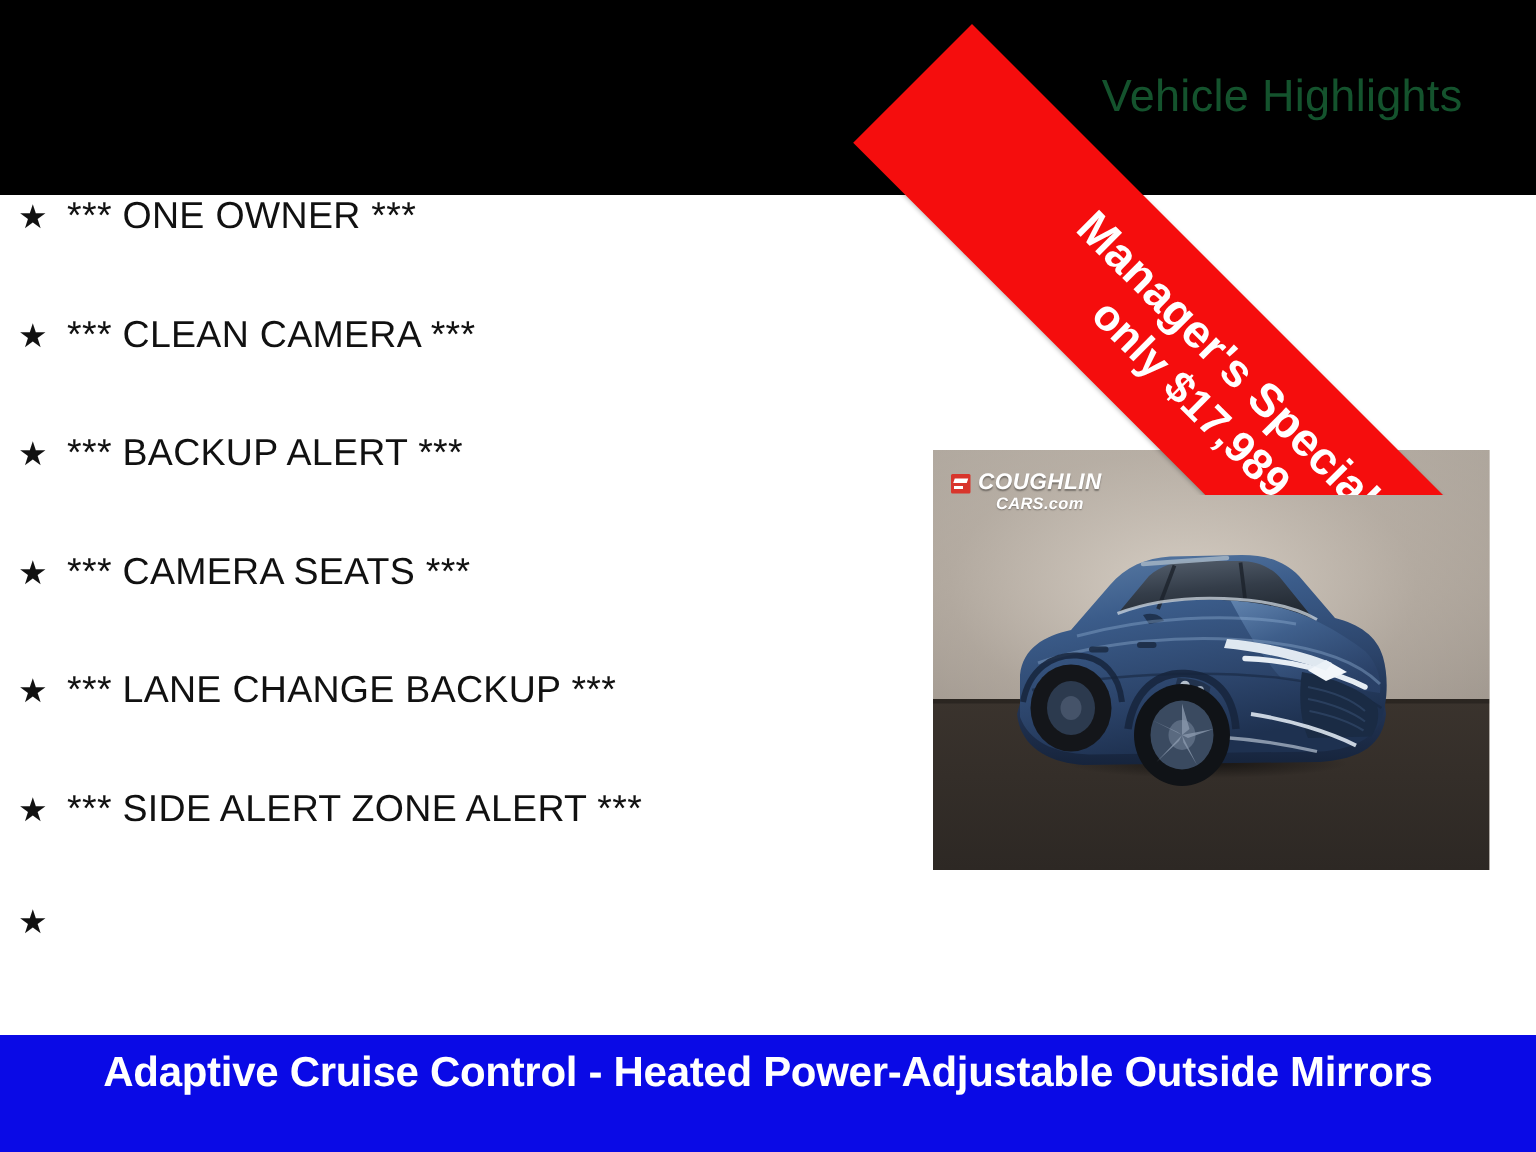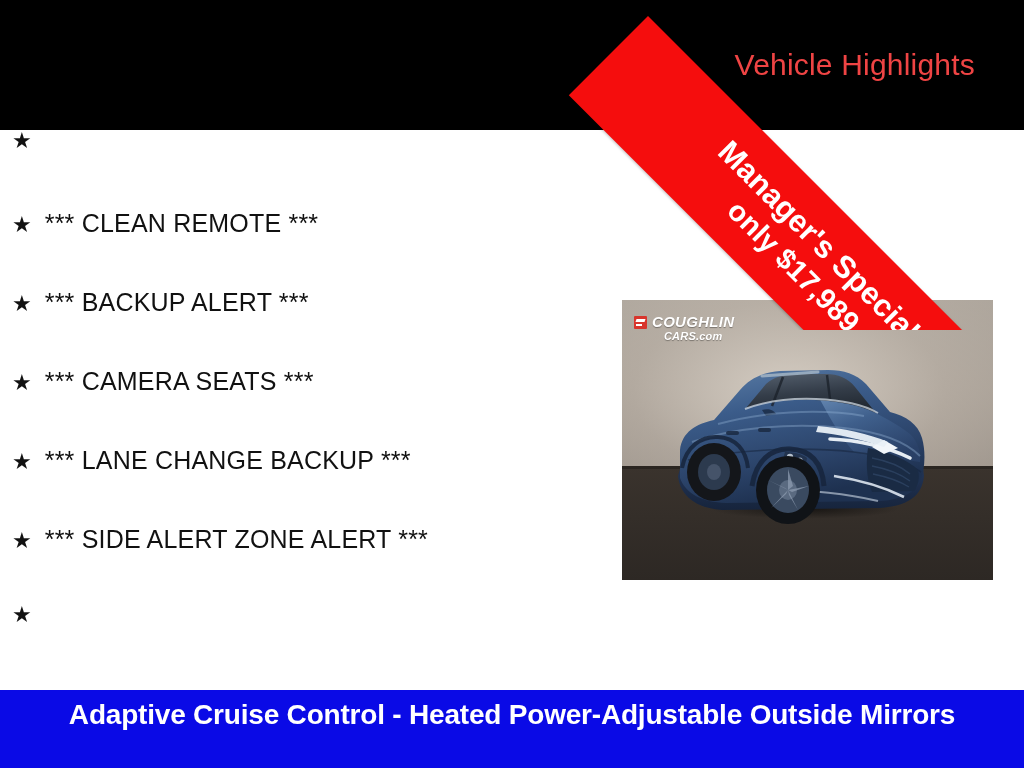--- a/index.html
+++ b/index.html
@@ -31,21 +31,21 @@
     top: 0;
     width: 1024px;
     height: 130px;
     background: #000000;
     z-index: 1;
   }
   #header-title {
     position: absolute;
     right: 49px;
     top: 47px;
-    color: #ef4444;
+    color: #14532d;
     font-size: 30px;
     font-weight: 400;
     letter-spacing: 0.2px;
     line-height: 36px;
     white-space: nowrap;
     z-index: 2;
     text-align: right;
   }
 
   
@@ -261,24 +261,25 @@
   <div id="ribbon-wrap">
     <div id="ribbon">
       <div class="ribbon-line" id="ribbon-line1">Manager's Special</div>
       <div class="ribbon-line" id="ribbon-line2">only $17,989</div>
     </div>
   </div>
 
   <div id="highlights">
     <div class="highlight-row">
       <span class="star-icon">★</span>
-    </div>
-    <div class="highlight-row">
-      <span class="star-icon">★</span>
-      <span class="highlight-text">*** CLEAN REMOTE ***</span>
+      <span class="highlight-text">*** ONE OWNER ***</span>
+    </div>
+    <div class="highlight-row">
+      <span class="star-icon">★</span>
+      <span class="highlight-text">*** CLEAN CAMERA ***</span>
     </div>
     <div class="highlight-row">
       <span class="star-icon">★</span>
       <span class="highlight-text">*** BACKUP ALERT ***</span>
     </div>
     <div class="highlight-row">
       <span class="star-icon">★</span>
       <span class="highlight-text">*** CAMERA SEATS ***</span>
     </div>
     <div class="highlight-row">

